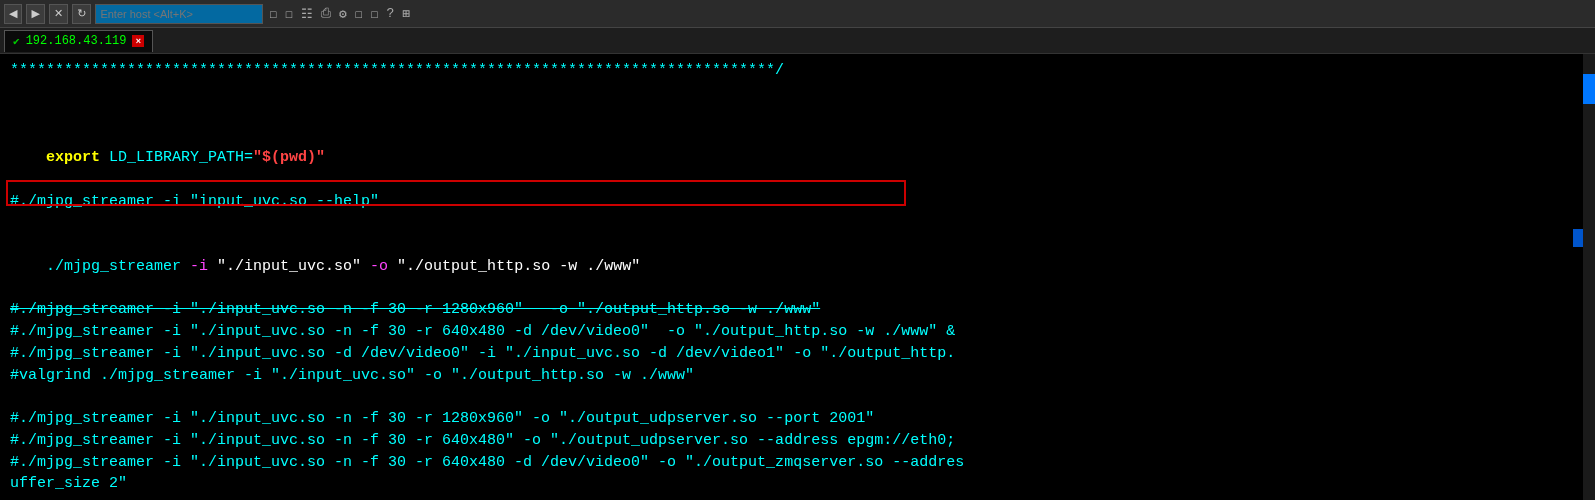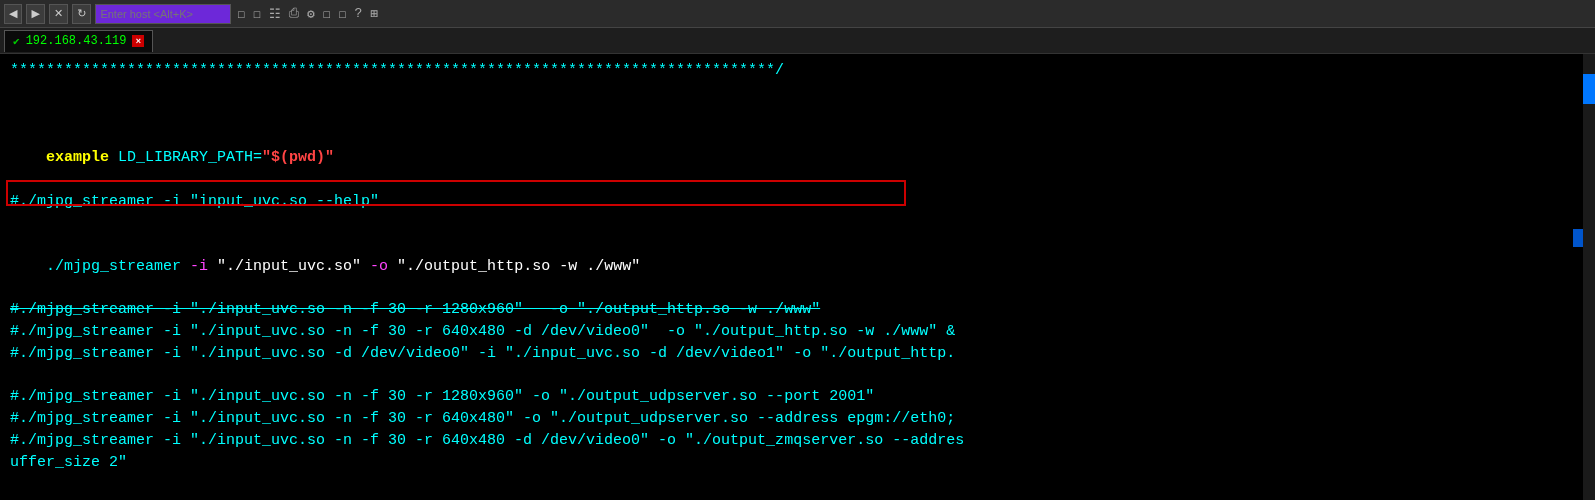--- a/index.html
+++ b/index.html
@@ -25,27 +25,27 @@
     .toolbar-btn {
       background: #3c3c3c;
       border: 1px solid #555;
       color: #ccc;
       font-size: 11px;
       padding: 1px 4px;
       cursor: pointer;
       height: 20px;
     }
     .toolbar-input {
-      background: #6d28d9;
+      background: #0369a1;
       border: 1px solid #555;
       color: #ccc;
       font-size: 11px;
       padding: 3px 4px;
       height: 20px;
-      width: 136px;
+      width: 168px;
     }
     .toolbar-icon {
       color: #aaa;
       font-size: 13px;
       cursor: pointer;
       padding: 0 2px;
     }
 
     
     #tabbar {
@@ -170,32 +170,33 @@
   </div>
 </div>
 
 <div id="content">
 
   <div class="line cyan">*************************************************************************************/</div>
   <div class="line">&nbsp;</div>
   <div class="line">&nbsp;</div>
 
   <div class="line">
-    <span class="yellow-bold">example </span><span class="cyan">LD_LIBRARY_PATH=</span><span class="red-bold">"$(pwd)"</span>
+    <span class="yellow-bold">export </span><span class="cyan">LD_LIBRARY_PATH=</span><span class="red-bold">"$(pwd)"</span>
   </div>
   <div class="line cyan">#./mjpg_streamer -i "input_uvc.so --help"</div>
   <div class="line">&nbsp;</div>
 
   <div class="line">
     <span class="cyan">./mjpg_streamer </span><span class="magenta">-i </span><span class="white">"./input_uvc.so"</span><span class="magenta"> -o </span><span class="white">"./output_http.so -w ./www"</span>
   </div>
 
   <div class="line cyan strikethrough">#./mjpg_streamer -i "./input_uvc.so -n -f 30 -r 1280x960"   -o "./output_http.so -w ./www"</div>
   <div class="line cyan">#./mjpg_streamer -i "./input_uvc.so -n -f 30 -r 640x480 -d /dev/video0"  -o "./output_http.so -w ./www" &amp;</div>
   <div class="line cyan">#./mjpg_streamer -i "./input_uvc.so -d /dev/video0" -i "./input_uvc.so -d /dev/video1" -o "./output_http.</div>
+  <div class="line cyan">#valgrind ./mjpg_streamer -i "./input_uvc.so" -o "./output_http.so -w ./www"</div>
   <div class="line">&nbsp;</div>
   <div class="line cyan">#./mjpg_streamer -i "./input_uvc.so -n -f 30 -r 1280x960" -o "./output_udpserver.so --port 2001"</div>
   <div class="line cyan">#./mjpg_streamer -i "./input_uvc.so -n -f 30 -r 640x480" -o "./output_udpserver.so --address epgm://eth0;</div>
   <div class="line cyan">#./mjpg_streamer -i "./input_uvc.so -n -f 30 -r 640x480 -d /dev/video0" -o "./output_zmqserver.so --addres</div>
   <div class="line cyan">uffer_size 2"</div>
 
   <div id="red-box" style="top: 126px; left: 6px; width: 900px; height: 26px;"></div>
 
   <div id="blue-indicator"></div>
 </div>

